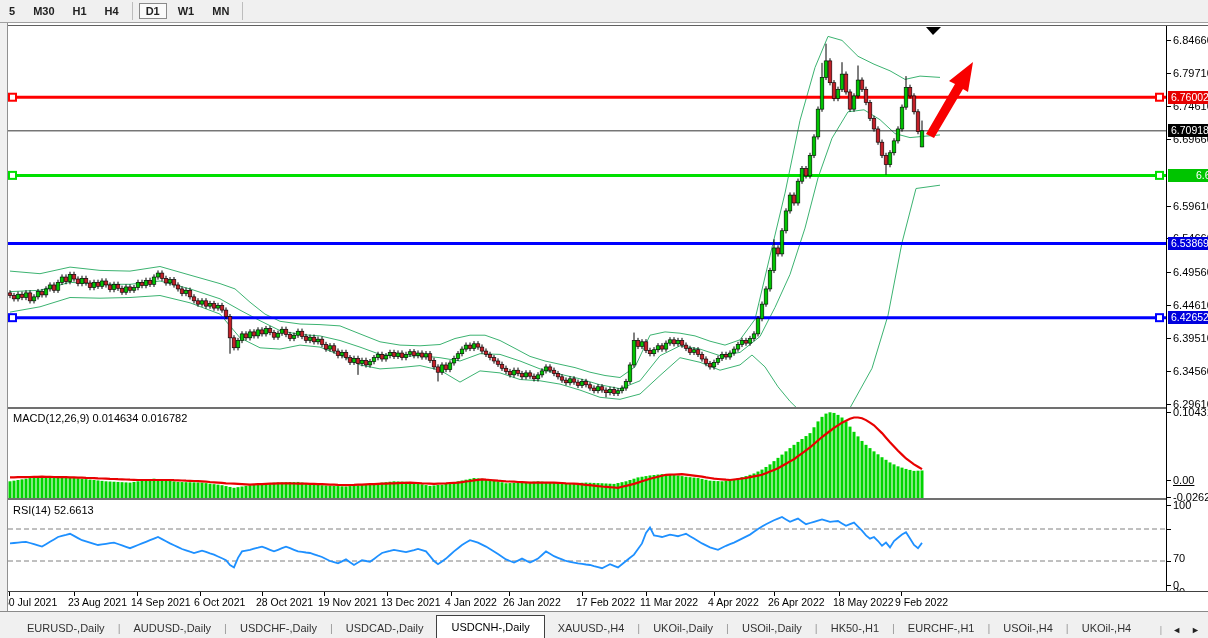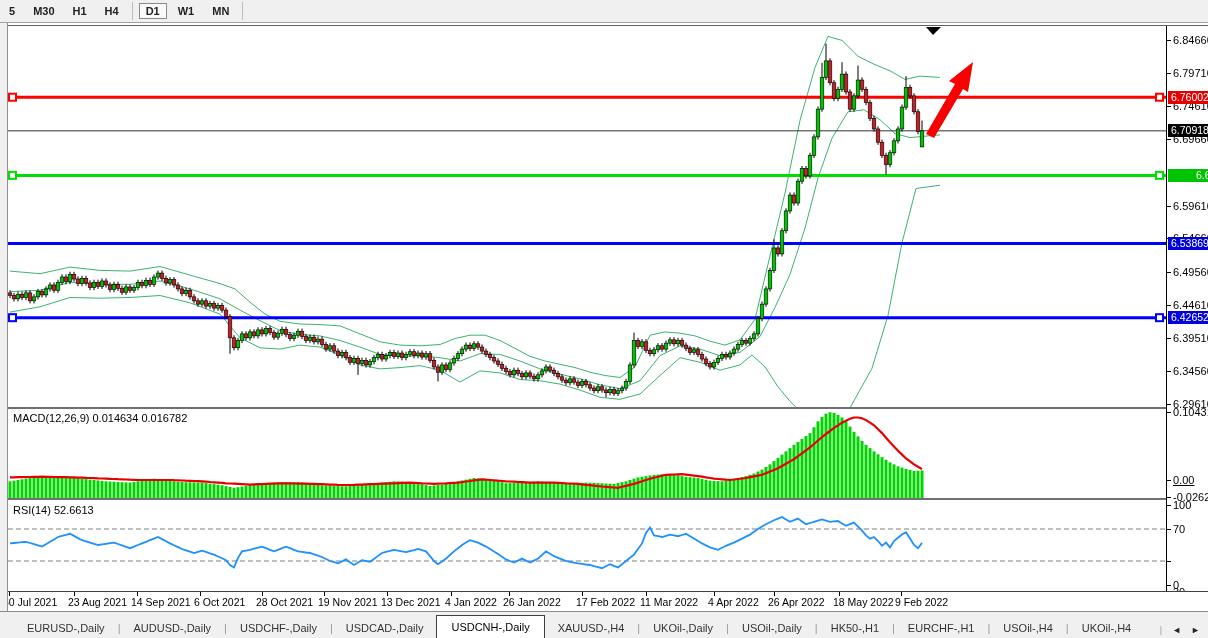--- a/index.html
+++ b/index.html
@@ -813,21 +813,21 @@
       <div class="axis-tick" style="top: 371.88px;">6.29610</div>
       <div class="axis-dash" style="top: 377.88px;"></div>
       <div class="axis-tick" style="top: 380.092px;">0.104313</div>
       <div class="axis-dash" style="top: 386.092px;"></div>
       <div class="axis-tick" style="top: 448px; text-decoration: underline;">0.00</div>
       <div class="axis-dash" style="top: 454px;"></div>
       <div class="axis-tick" style="top: 465.088px;">-0.026249</div>
       <div class="axis-dash" style="top: 471.088px;"></div>
       <div class="axis-tick" style="top: 473px;">100</div>
       <div class="axis-dash" style="top: 479px;"></div>
-      <div class="axis-tick" style="top: 497px;">70</div>
+      <div class="axis-tick" style="top: 526px;">70</div>
       <div class="axis-dash" style="top: 503px;"></div>
       <div class="axis-tick" style="top: 560px;">30</div>
       <div class="axis-dash" style="top: 535px;"></div>
       <div class="axis-tick" style="top: 553px;">0</div>
       <div class="axis-dash" style="top: 559px;"></div>
       <div class="price-badge" style="top: 64.7294px; background: rgb(230, 0, 0); color: rgb(255, 255, 255);">6.76002</div>
       <div class="price-badge" style="top: 98.3346px; background: rgb(0, 0, 0); color: rgb(255, 255, 255);">6.70918</div>
       <div class="price-badge" style="top: 142.886px; background: rgb(0, 196, 0); color: rgb(255, 255, 255); padding-left: 28px;">6.64178</div>
       <div class="price-badge" style="top: 211.029px; background: rgb(0, 0, 221); color: rgb(255, 255, 255);">6.53869</div>
       <div class="price-badge" style="top: 285.173px; background: rgb(0, 0, 221); color: rgb(255, 255, 255);">6.42652</div>

